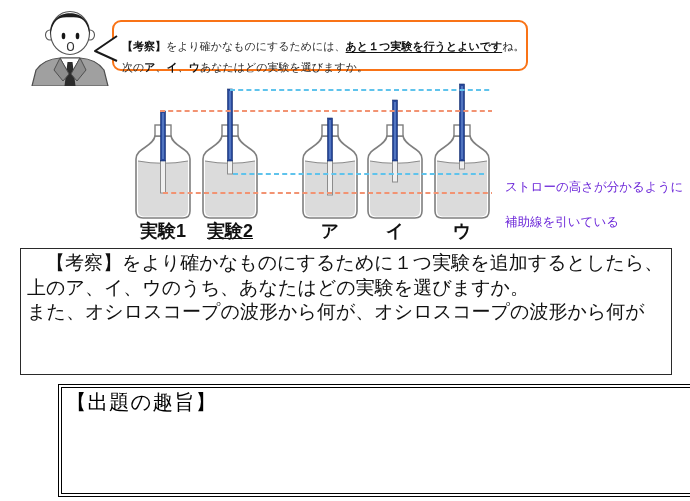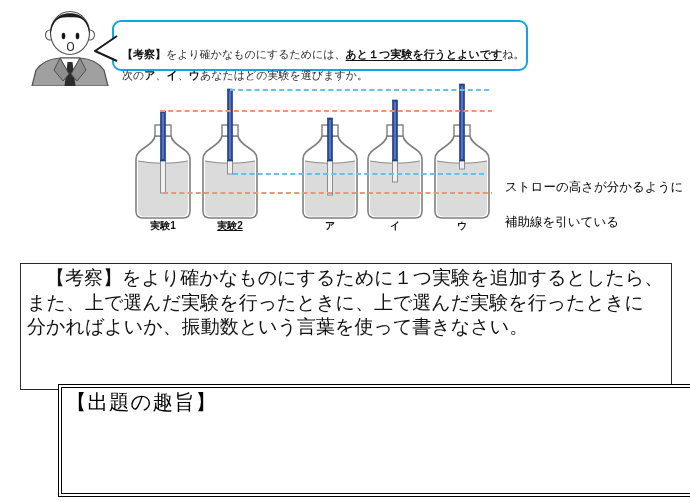--- a/index.html
+++ b/index.html
@@ -4,46 +4,46 @@
 <style>
   html,body{margin:0;padding:0;background:#fff;}
   .page{position:relative;width:690px;height:501px;background:#fff;overflow:hidden;
         font-family:"Liberation Sans",sans-serif;color:#1c1c1c;}
 
   
   .avatar{position:absolute;left:27px;top:2px;width:86px;height:84px;}
 
   
   .bubble{position:absolute;left:112px;top:20px;width:416px;height:51px;
-          border:2px solid #0ea5e9;border-radius:9px;background:#fff;
-          padding:22px 8px;box-sizing:border-box;}
+          border:2px solid #f97316;border-radius:9px;background:#fff;
+          padding:14px 8px;box-sizing:border-box;}
   .bubble-line{font-size:11px;line-height:20.5px;white-space:nowrap;color:#2b2b2b;}
   .bubble b{font-weight:bold;color:#111;}
   .bubble .ul{text-decoration:underline;text-underline-offset:2px;}
   .tail{position:absolute;left:-20px;top:13px;width:24px;height:28px;}
 
   
   .diagram-svg{position:absolute;left:0;top:0;width:690px;height:501px;pointer-events:none;}
   .bottle-body{fill:#fff;stroke:#7f7f7f;stroke-width:1.6;}
   .bottle-cap{fill:#fff;stroke:#7f7f7f;stroke-width:1.4;}
   .water{stroke:none;}
   .water-line{fill:none;stroke:#8c8c8c;stroke-width:1.2;}
   .straw-sub{fill:#f0f0f0;stroke:#8c8c8c;stroke-width:1;}
   .straw-top{stroke:#16306e;stroke-width:0.6;}
   .straw-hi{stroke:#6b8fd4;stroke-width:1.3;}
   .guide{fill:none;stroke-width:1.8;stroke-dasharray:5 3.2;}
   .bottle-label{position:absolute;top:219px;width:80px;text-align:center;
-                font-size:10px;font-weight:bold;color:#111;}
+                font-size:18px;font-weight:bold;color:#111;}
   .annotation{position:absolute;left:505px;width:185px;font-size:12.5px;
-              line-height:20px;color:#000000;}
+              line-height:20px;color:#6d28d9;}
 
   
   .qbox{position:absolute;left:20px;top:248px;width:652px;height:127px;
         box-sizing:border-box;border:1px solid #2a2a2a;background:#fff;
-        padding:2px 6px;font-family:"Liberation Serif",serif;margin-top:15px;}
+        padding:2px 6px;font-family:"Liberation Serif",serif;}
   .qbox .qline{font-size:19px;line-height:24.5px;white-space:nowrap;color:#111;}
 
   
   .pbox{position:absolute;left:14px;top:384px;width:661px;height:113px;
         box-sizing:border-box;border:4px double #000;background:#fff;
         padding:1px 4px;font-family:"Liberation Serif",serif;margin-left:44px;}
   .pbox .pline{font-size:20.5px;line-height:26px;letter-spacing:1px;
                white-space:nowrap;color:#000;}
 </style>
 </head>
@@ -138,21 +138,21 @@
   <div class="bottle-label" style="left:190px;text-decoration:underline;">実験2</div>
   <div class="bottle-label" style="left:290px;">ア</div>
   <div class="bottle-label" style="left:355px;">イ</div>
   <div class="bottle-label" style="left:422px;">ウ</div>
 
   <div class="annotation" style="top:177px;">ストローの高さが分かるように</div>
   <div class="annotation" style="top:212px;">補助線を引いている</div>
 
   <div class="qbox">
     <div class="qline">　【考察】をより確かなものにするために１つ実験を追加するとしたら、</div>
-    <div class="qline">また、上で選んだ実験を行ったときに、上で選んだ実験を行ったときに</div>
-    <div class="qline">分かればよいか、振動数という言葉を使って書きなさい。</div>
+    <div class="qline">上のア、イ、ウのうち、あなたはどの実験を選びますか。</div>
+    <div class="qline">また、オシロスコープの波形から何が、オシロスコープの波形から何が</div>
   </div>
 
   <div class="pbox">
     <div class="pline">【出題の趣旨】</div>
   </div>
 
 </div>
 
 </body></html>

